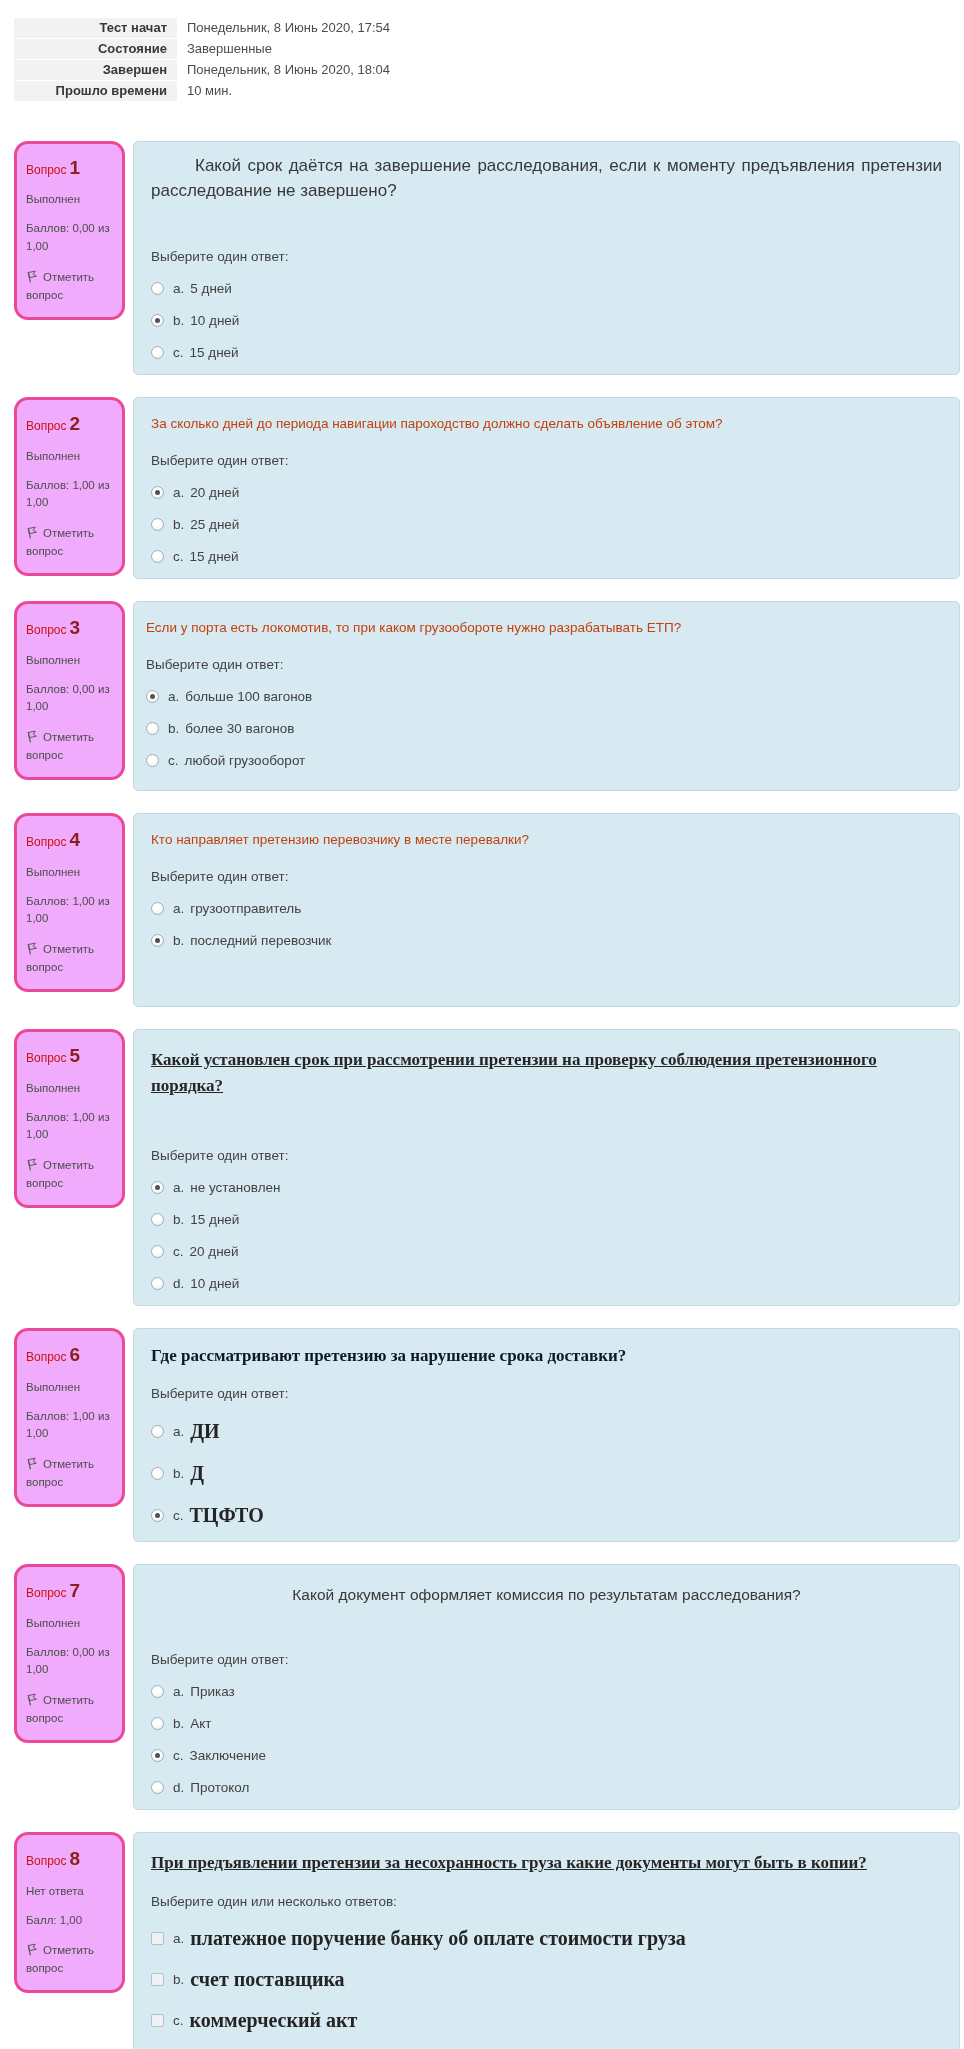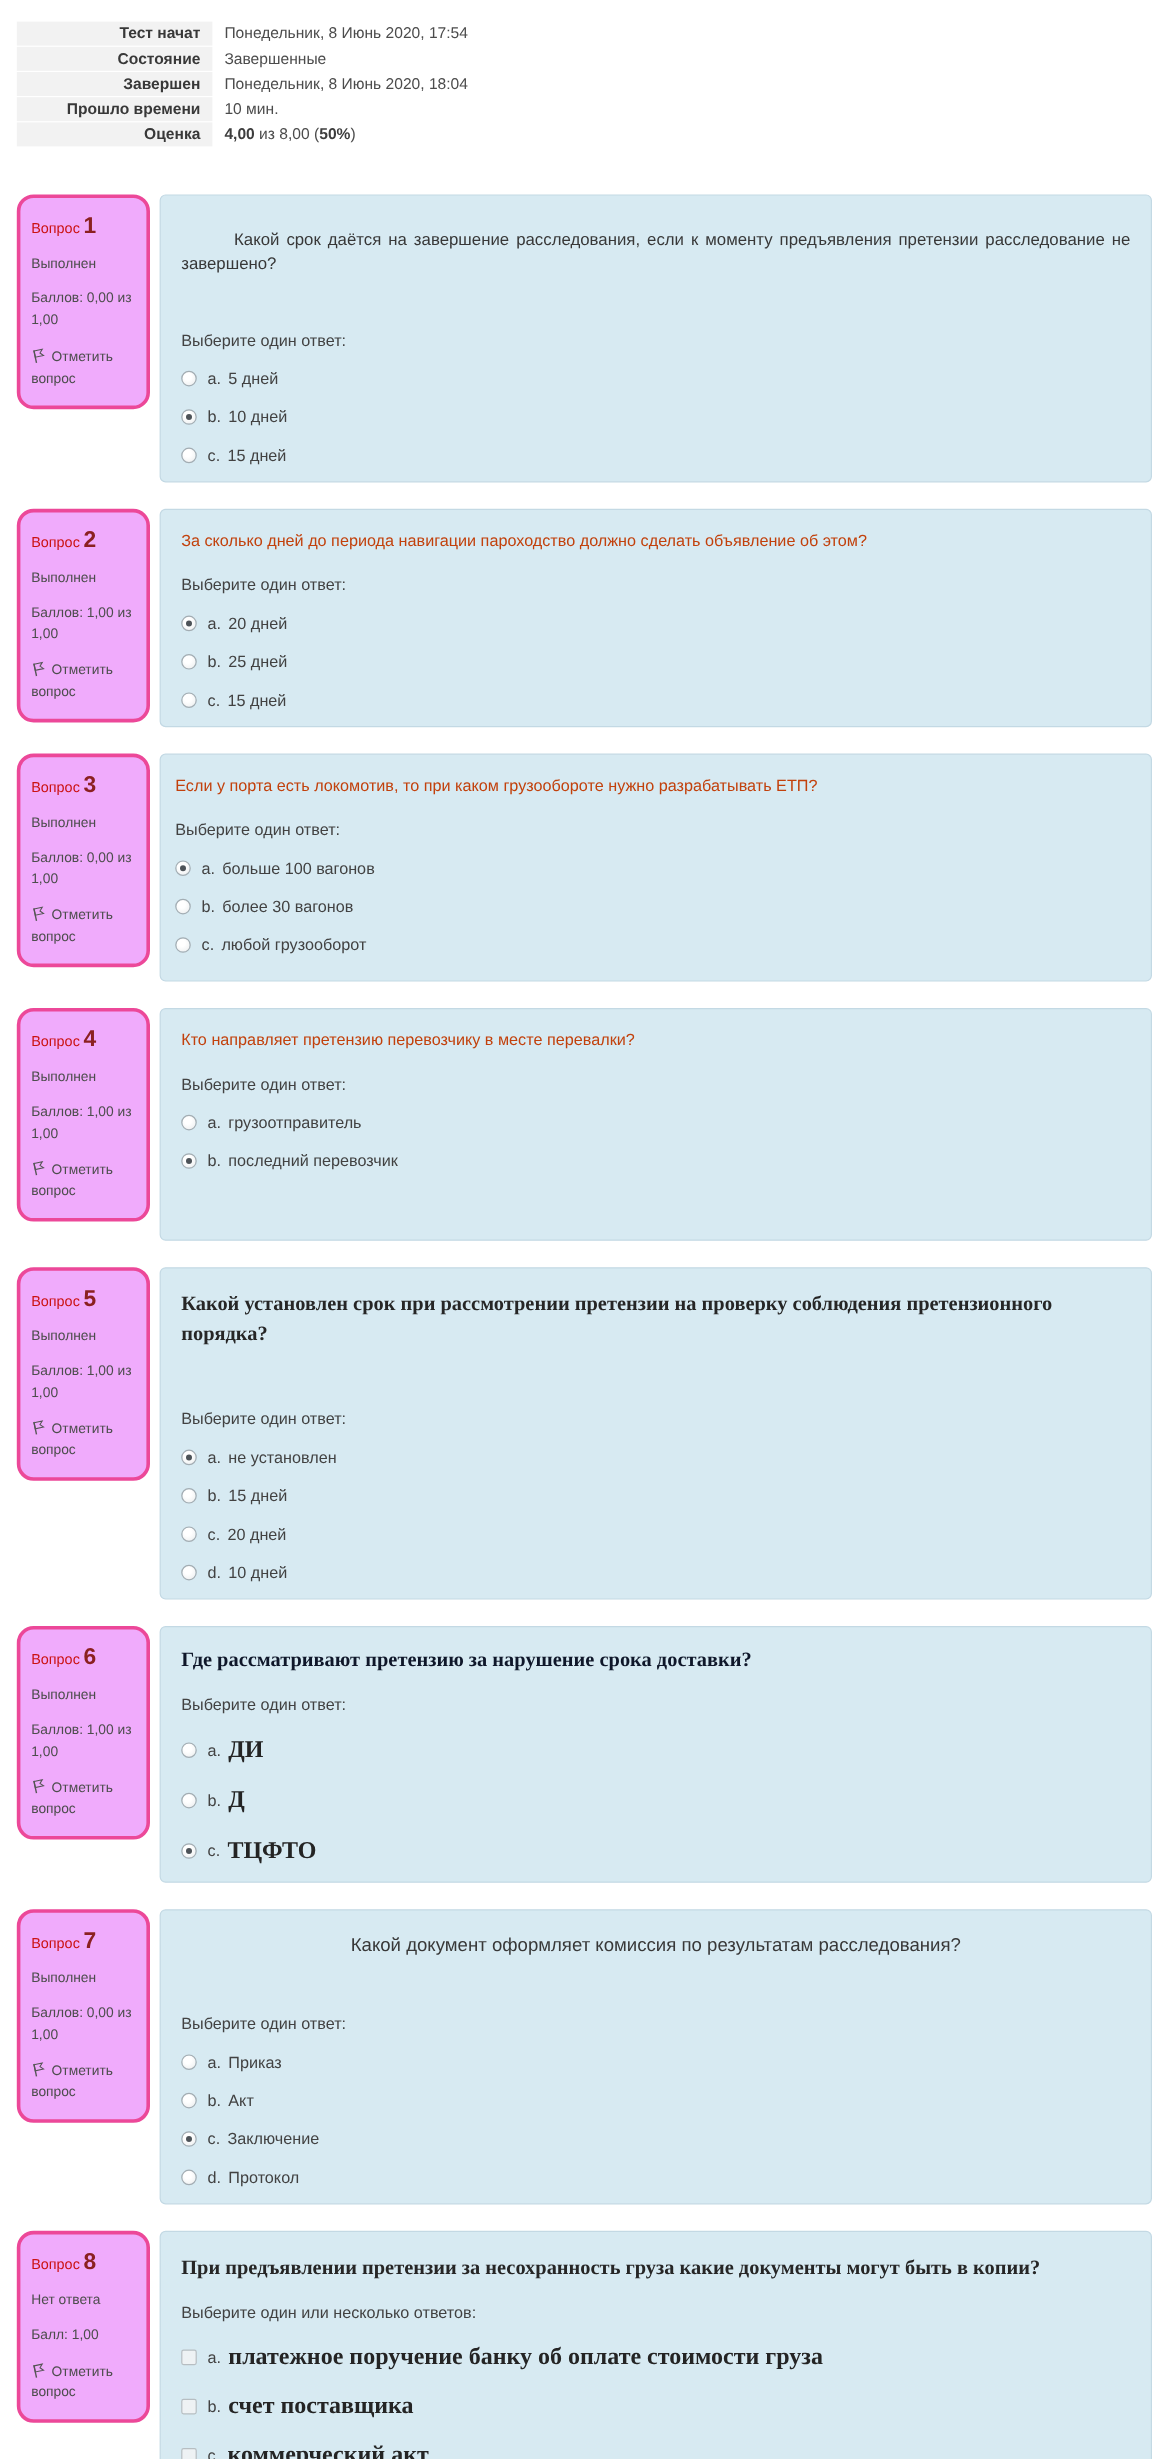--- a/index.html
+++ b/index.html
@@ -48,25 +48,25 @@
 
   .qcontent {
     flex:1;
     background:#d7eaf2;
     border:1px solid #c3d9e4;
     border-radius:5px;
     padding:11px 17px 14px;
   }
 
   .qtext { color:#c2410c; }
-  .q-1 .qtext { font-size:14px; line-height:1.45; text-align:justify; text-indent:44px; margin-top:15px; color:#383838; }
+  .q-1 .qtext { font-size:17px; line-height:1.45; text-align:justify; text-indent:44px; margin-top:1px; color:#383838; }
   .q-2 .qtext, .q-3 .qtext, .q-4 .qtext { font-size:13.5px; margin-top:7px; }
   .q-5 .qtext, .q-8 .qtext {
     font-family:"Liberation Serif","DejaVu Serif",serif;
-    font-weight:bold; font-size:17px; line-height:1.5; color:#262626; margin-top:6px;
+    font-weight:bold; font-size:17px; line-height:1.5; color:#262626; margin-top:6px;text-decoration:underline;
   }
   .q-6 .qtext {
     font-family:"Liberation Serif","DejaVu Serif",serif;
     font-weight:bold; font-size:17px; color:#0f172a; margin-top:6px;
   }
   .q-7 .qtext { font-size:15.5px; text-align:center; margin-top:10px; color:#383838; }
 
   .prompt { font-size:13.5px; color:#424242; }
   .q-1 .prompt { margin-top:46px; }
   .q-2 .prompt, .q-3 .prompt, .q-4 .prompt { margin-top:22px; }
@@ -121,24 +121,20 @@
     <div class="svalue">Завершенные</div>
   </div>
   <div class="srow">
     <div class="slabel">Завершен</div>
     <div class="svalue">Понедельник, 8 Июнь 2020, 18:04</div>
   </div>
   <div class="srow">
     <div class="slabel">Прошло времени</div>
     <div class="svalue">10 мин.</div>
   </div>
-  <div class="srow">
-    <div class="slabel">Оценка</div>
-    <div class="svalue"><b>4,00</b><span> из 8,00 (</span><b>50%</b><span>)</span></div>
-  </div>
 </div>
 
 <div class="questions">
     <div class="question q-1">
     <div class="qinfo">
       <div class="qno">
         <span>Вопрос</span><span class="num">1</span>
       </div>
       <div class="qstatus">Выполнен</div>
       <div class="qmarks">Баллов: 0,00 из 1,00</div>

